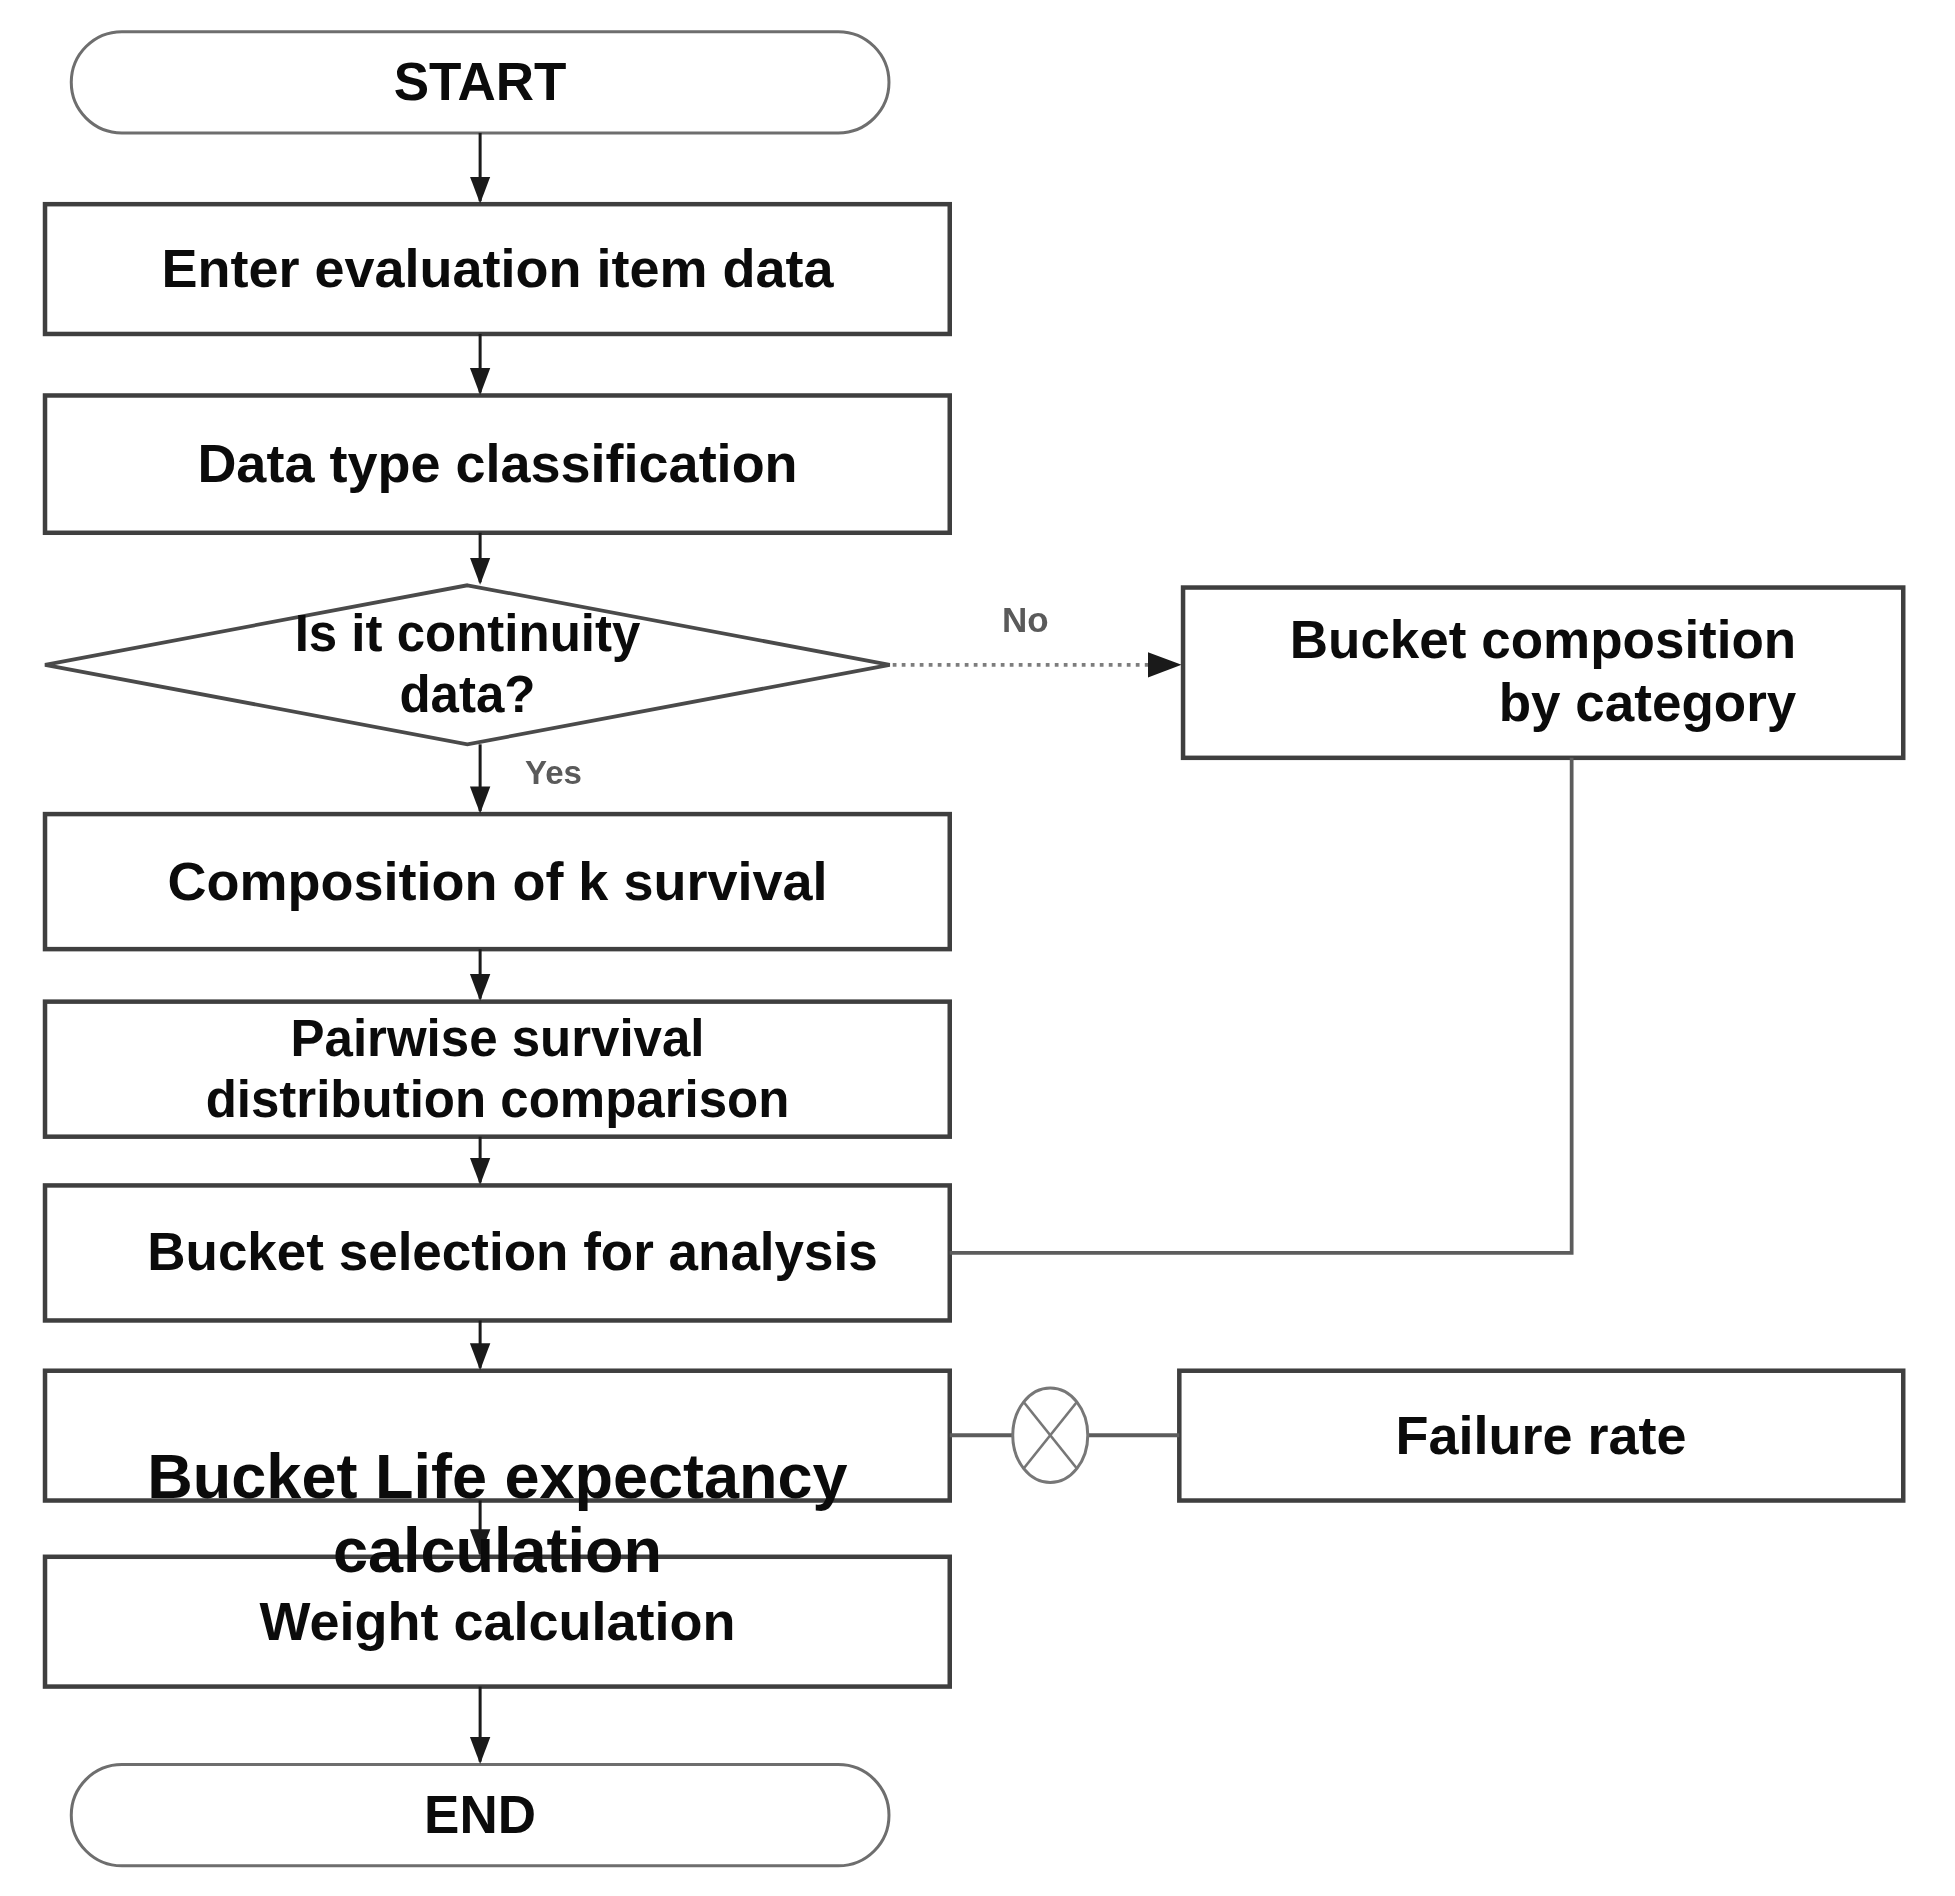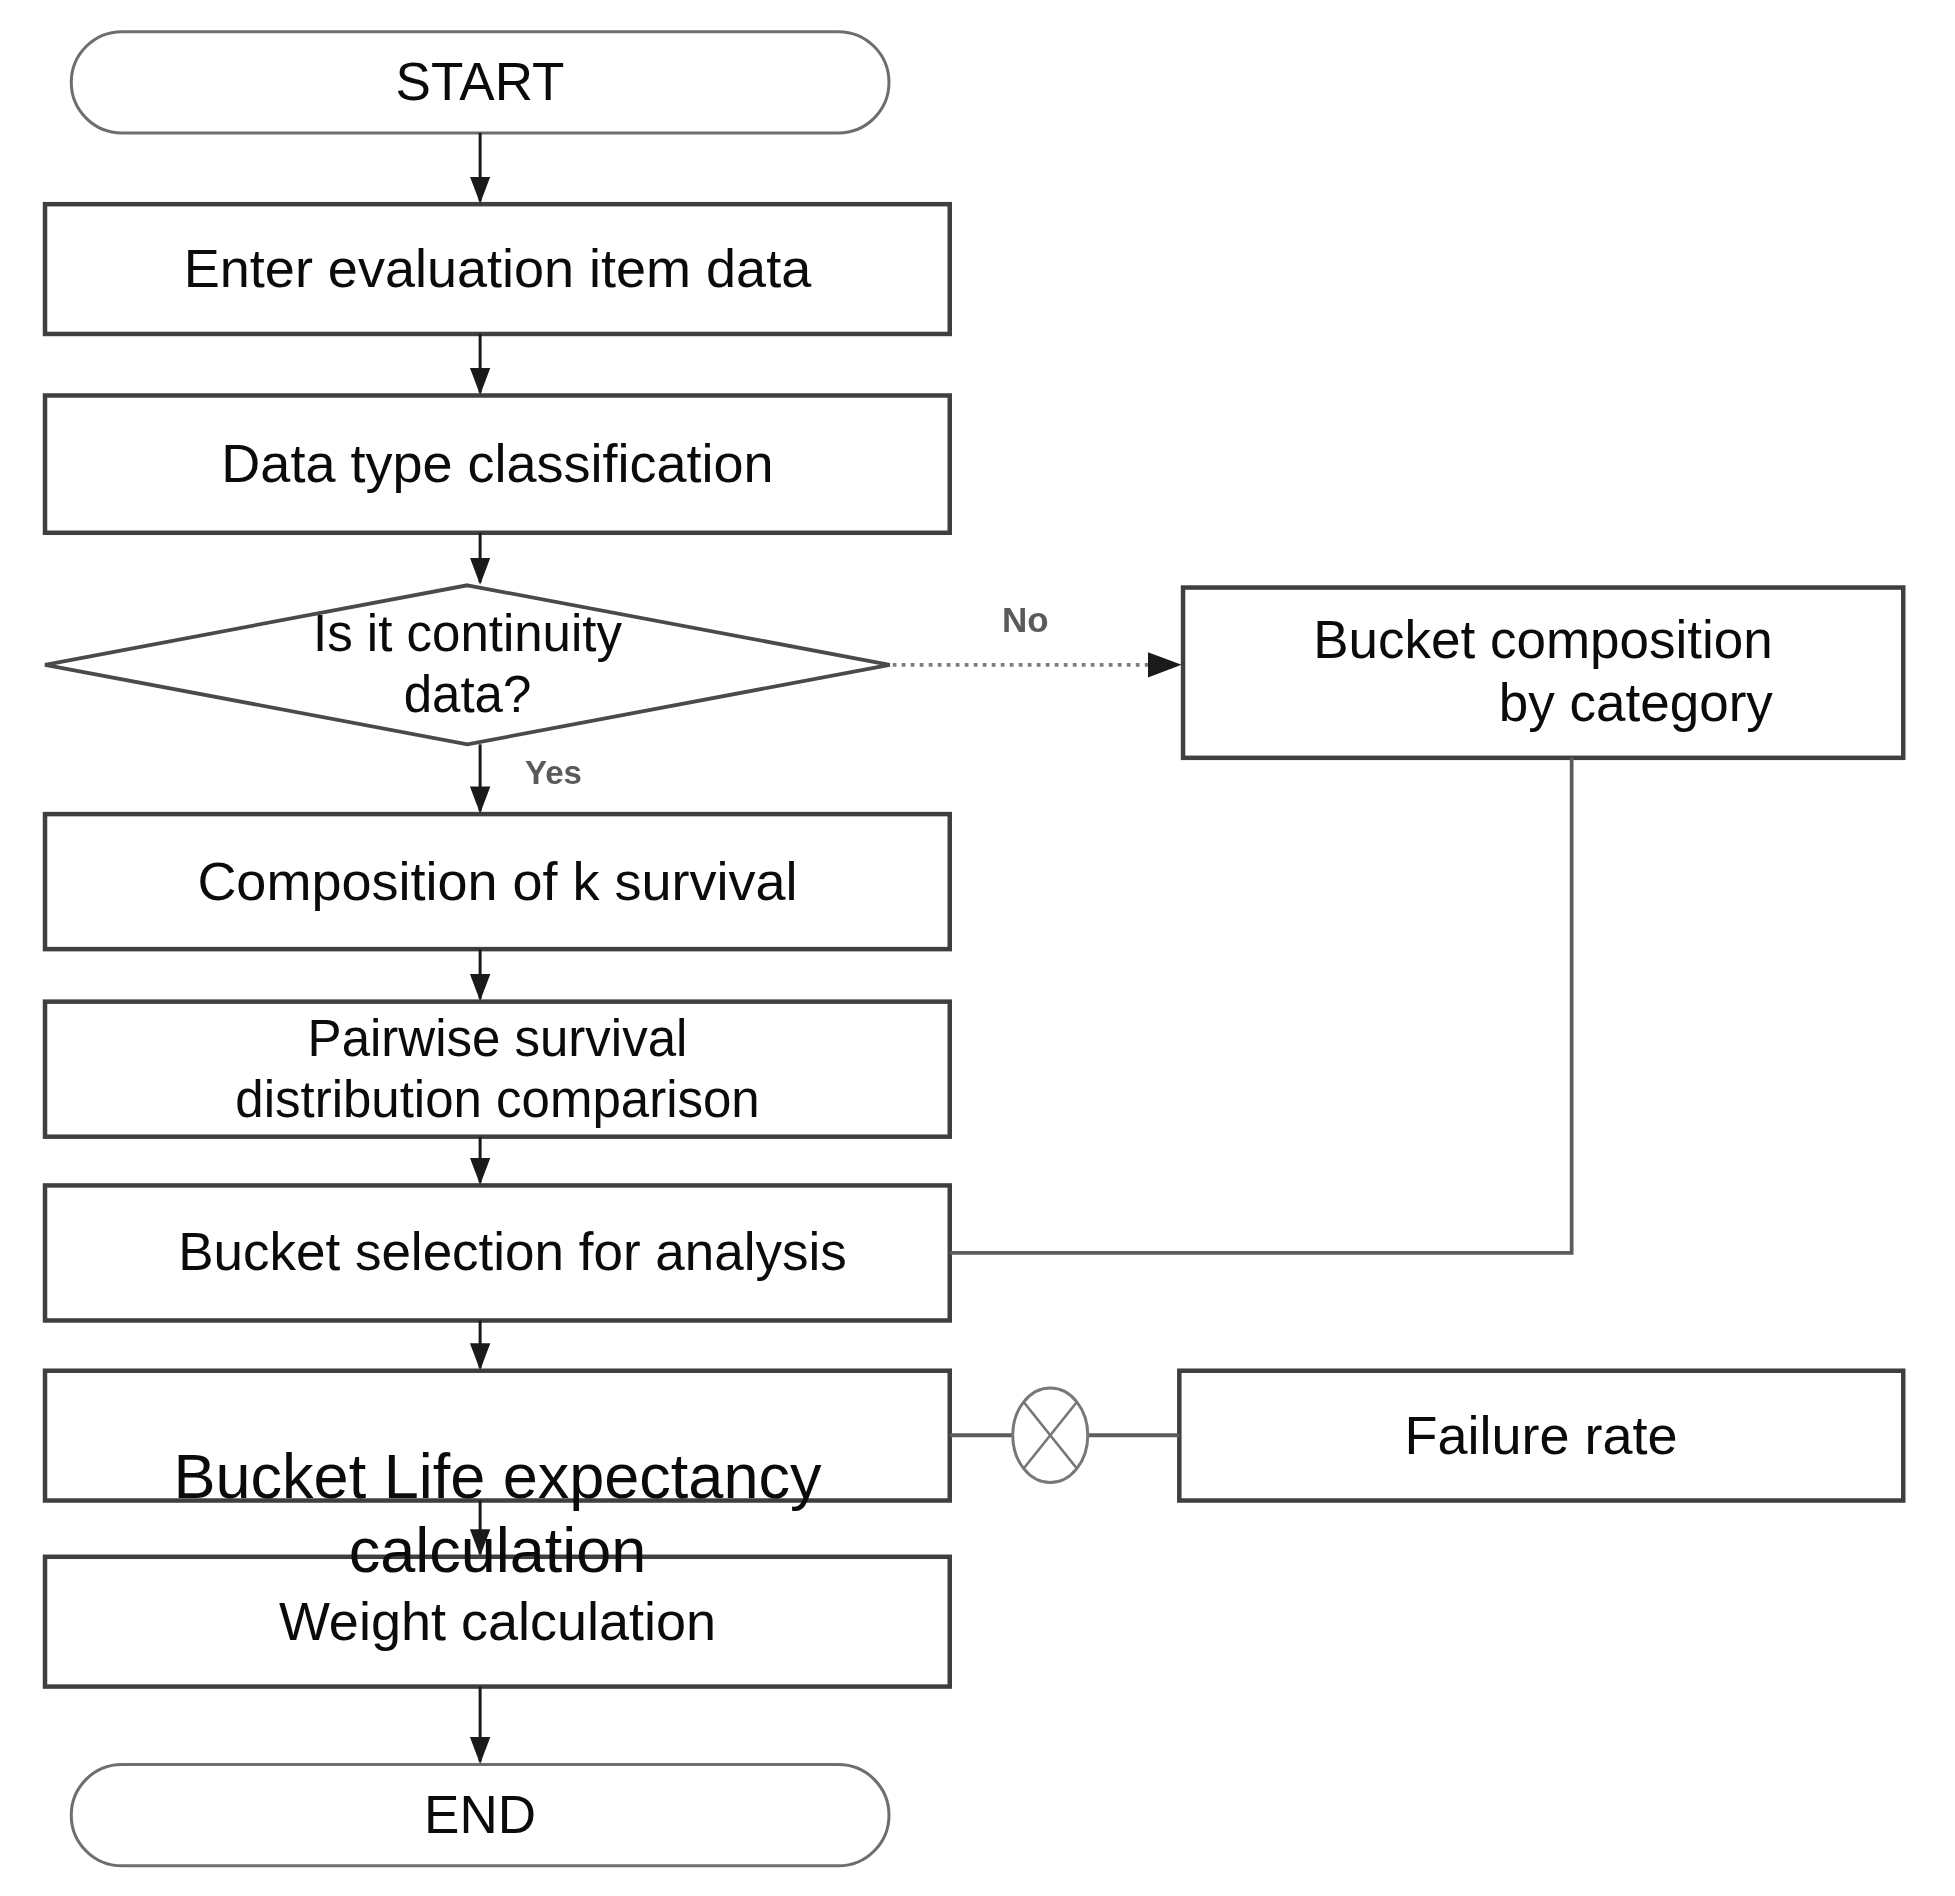--- a/index.html
+++ b/index.html
@@ -23,21 +23,21 @@
     height: 1896px;
   }
   .node-label {
     position: absolute;
     display: flex;
     align-items: center;
     justify-content: center;
     text-align: center;
     color: #0b0b0b;
     font-family: "Liberation Sans", sans-serif;
-    font-weight: 400;
+    font-weight: 700;
     line-height: 1.18;
     pointer-events: none;
     white-space: pre-line;
   }
   .edge-label {
     position: absolute;
     color: #5a5a5a;
     font-family: "Liberation Sans", sans-serif;
     font-weight: 700;
     white-space: nowrap;

